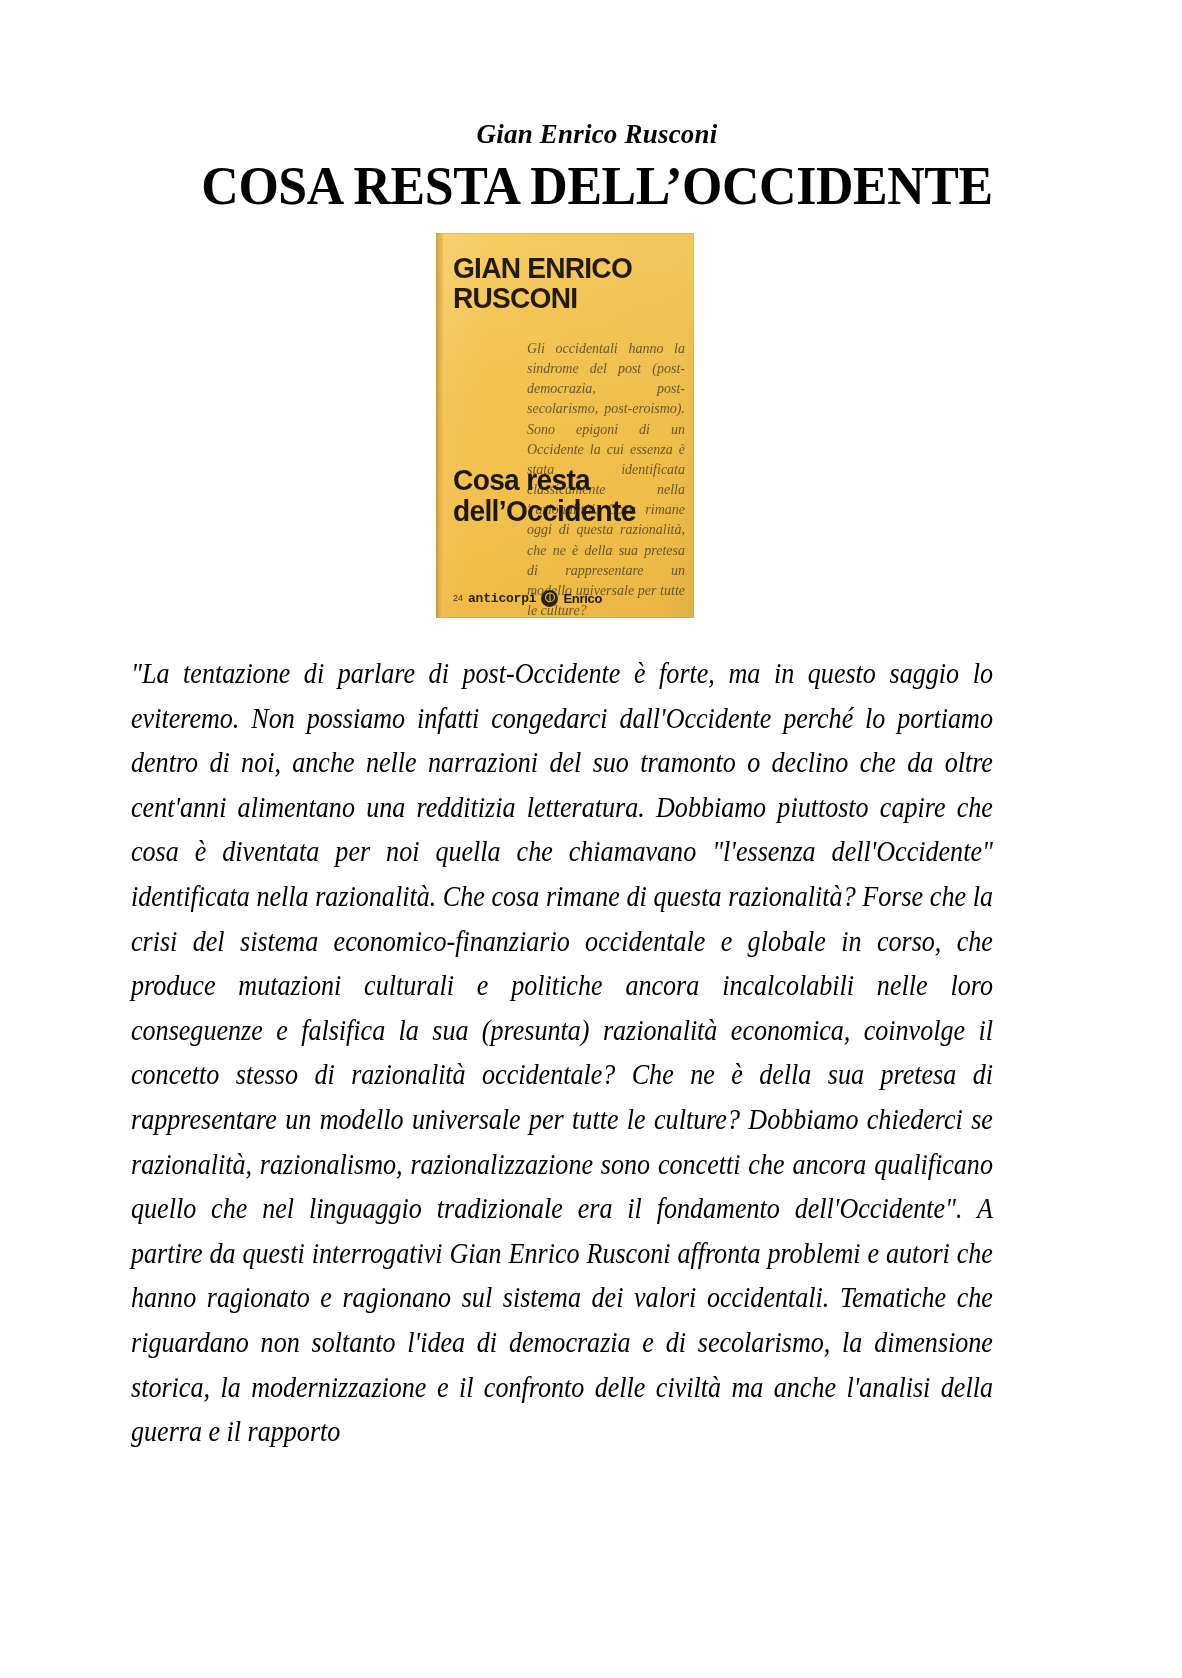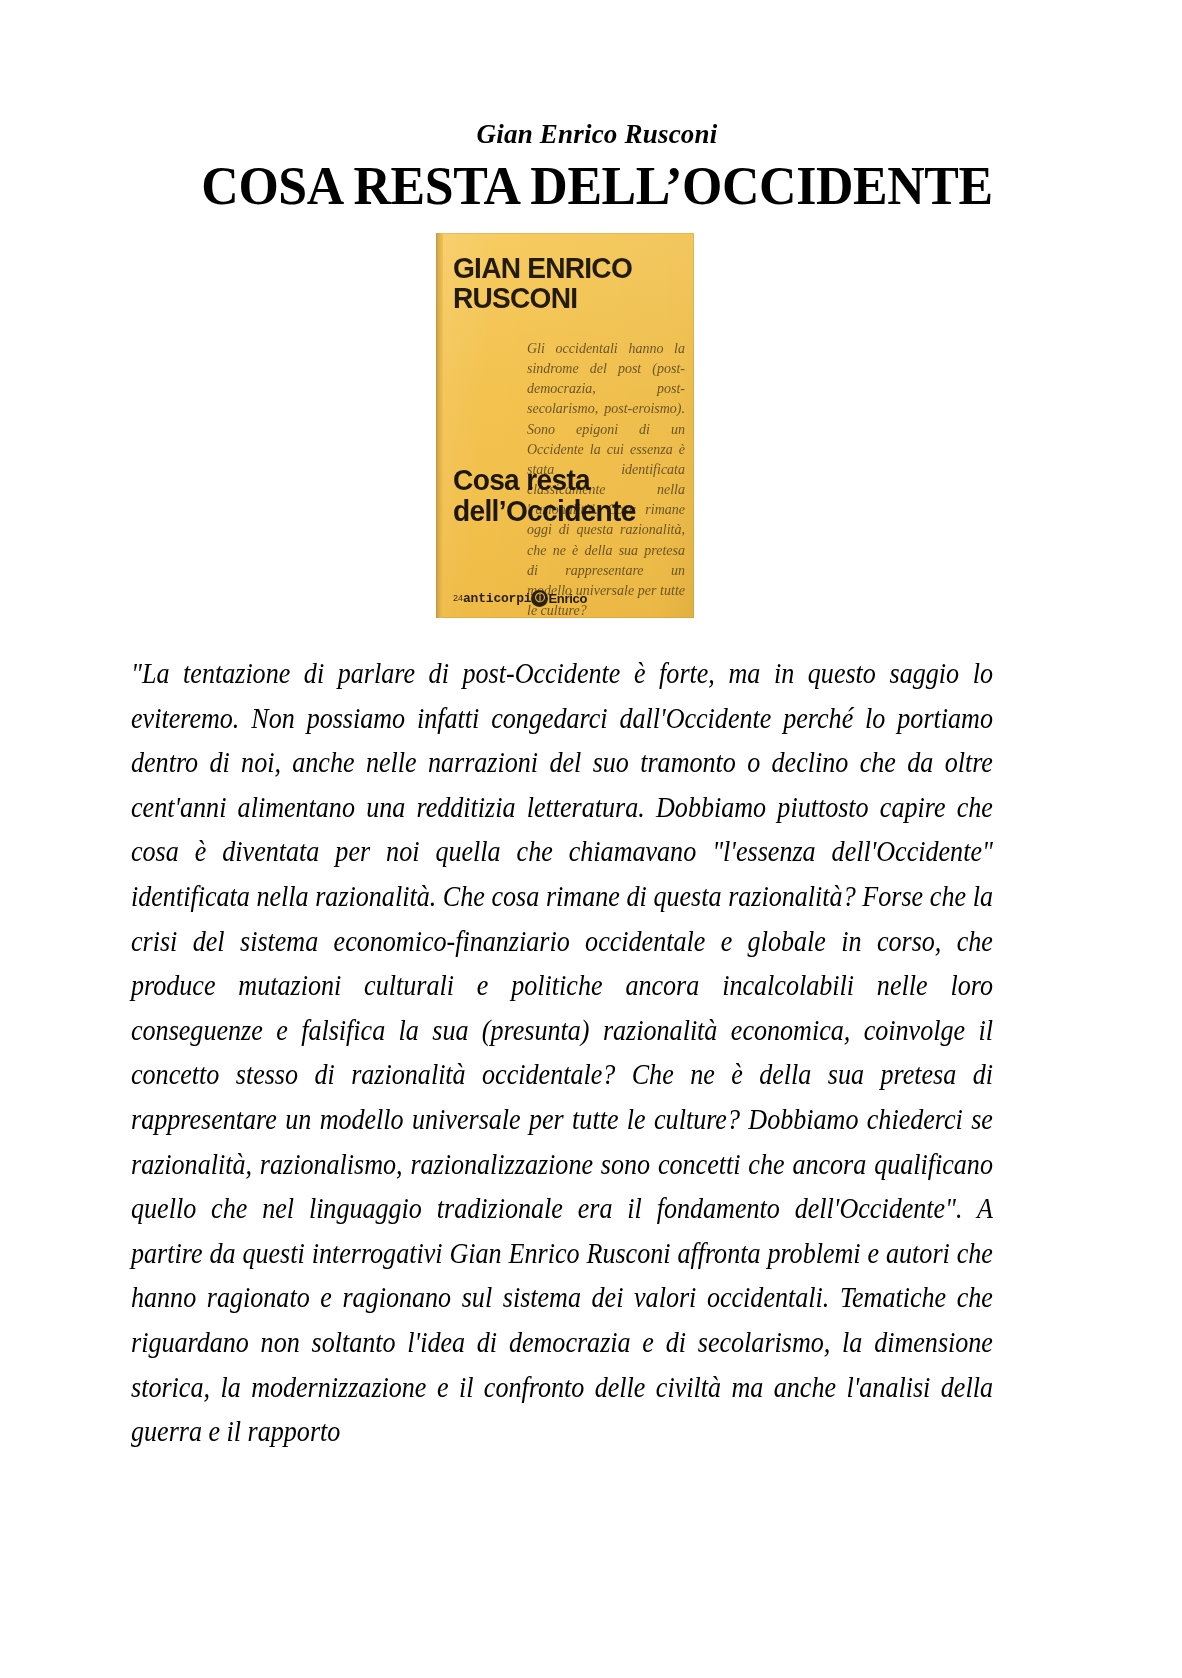--- a/index.html
+++ b/index.html
@@ -131,20 +131,21 @@
     transform-origin: left top;
   }
   .cover-footer {
     position: absolute;
     left: 6px;
     right: 8px;
     bottom: 11px;
     height: 18px;
     display: flex;
     align-items: center;
+    gap: 5px;
   }
   .cover-num {
     font-family: "Liberation Sans", "DejaVu Sans", sans-serif;
     font-size: 9px;
     font-weight: normal;
     color: #3b2d16;
   }
   .cover-series {
     font-family: Liberation Mono, monospace;
     font-size: 13px;

